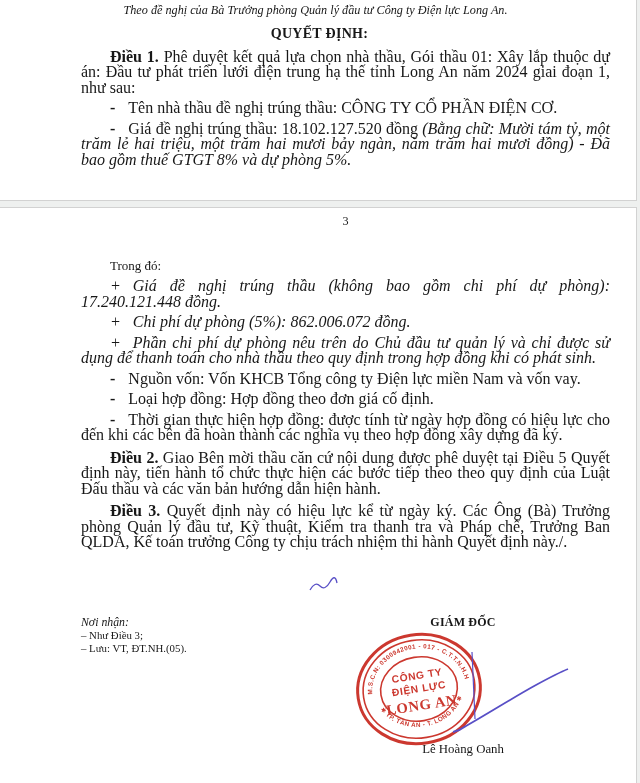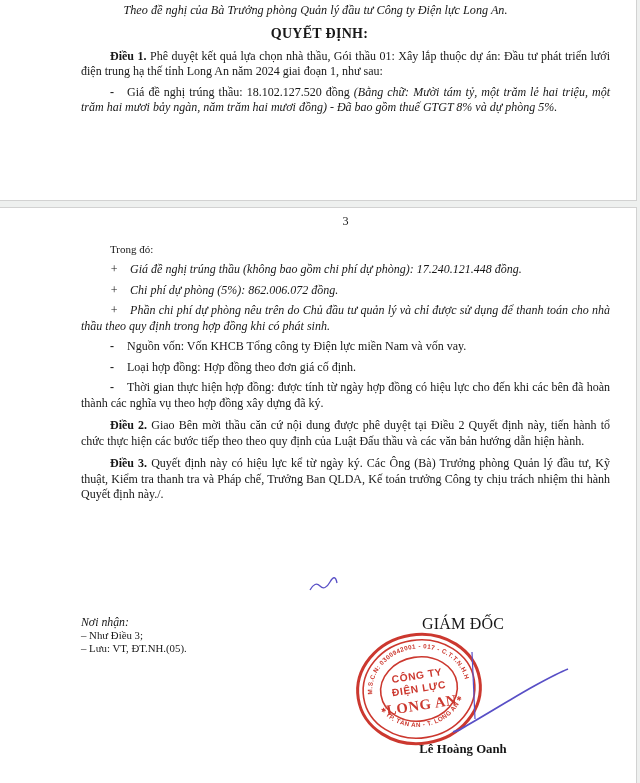--- a/index.html
+++ b/index.html
@@ -20,76 +20,77 @@
   .intro-line{
     margin-top:4px;margin-right:60px;text-align:center;
     font-style:italic;font-size:12.2px;line-height:15.5px;
   }
   .decision-heading{
     margin:7px 52px 0 0;text-align:center;
     font-weight:bold;font-size:14px;letter-spacing:.3px;
   }
   .para{
     text-align:justify;text-indent:29px;
-    font-size:12px;line-height:15.5px;margin-top:5px;
+    font-size:16px;line-height:15.5px;margin-top:5px;
   }
   .para.article{margin-top:7px;}
   .b{font-weight:bold;}
   .i{font-style:italic;font-family:Liberation Serif, serif;}
   .marker-dash{font-weight:bold;margin-right:13px;}
   .marker-plus{font-style:italic;margin-right:12px;}
   .pagenum{margin-top:6px;text-align:center;font-size:12.2px;line-height:15.5px;}
-  .trongdo{margin-top:12px;font-size:11px;line-height:15.5px;text-indent:29px;}
+  .trongdo{margin-top:28px;font-size:13px;line-height:15.5px;text-indent:29px;}
   
   .recipients{position:absolute;left:82px;top:407px;}
   .recipients-label{font-weight:normal;font-style:italic;font-size:11.8px;line-height:14px;}
   .recipient-line{font-size:10.8px;line-height:12.5px;}
   .signer-title{
     position:absolute;left:388px;top:407px;width:152px;text-align:center;
-    font-weight:normal;font-size:16px;letter-spacing:.2px;
+    font-weight:bold;font-size:12px;letter-spacing:.2px;
   }
   .signer-name{
     position:absolute;left:380px;top:534px;width:168px;text-align:center;
-    font-weight:bold;font-size:12.8px;
+    font-weight:normal;font-size:12.8px;
   }
   .stamp-svg{
     position:absolute;left:356px;top:424px;width:128px;height:114px;
     transform:rotate(-9deg);opacity:.92;
   }
   .ink-svg{position:absolute;left:0;top:0;width:637px;height:578px;pointer-events:none;}
   .stamp-arc-text{font-family:"Liberation Sans","DejaVu Sans",sans-serif;font-size:6.3px;font-weight:bold;letter-spacing:.4px;}
   .stamp-center-sm{font-family:"Liberation Sans","DejaVu Sans",sans-serif;font-size:10.3px;font-weight:bold;letter-spacing:.6px;}
   .stamp-center-lg{font-family:"Liberation Serif","DejaVu Serif",serif;font-size:14.6px;font-weight:bold;letter-spacing:.6px;}
 </style>
 </head>
 <body>
 
 <div class="page" id="page-1">
   <div class="content">
     <p class="intro-line">Theo đề nghị của Bà Trưởng phòng Quản lý đầu tư Công ty Điện lực Long An.</p>
     <p class="decision-heading">QUYẾT ĐỊNH:</p>
     <p class="para article"><span class="b">Điều 1.</span><span> Phê duyệt kết quả lựa chọn nhà thầu, Gói thầu 01: Xây lắp thuộc dự án: Đầu tư phát triển lưới điện trung hạ thế tỉnh Long An năm 2024 giai đoạn 1, như sau:</span></p>
+    <p class="para"><span class="marker-dash">-</span><span>Tên nhà thầu đề nghị trúng thầu: CÔNG TY CỔ PHẦN ĐIỆN CƠ.</span></p>
     <p class="para"><span class="marker-dash">-</span><span>Giá đề nghị trúng thầu: 18.102.127.520 đồng </span><span class="i">(Bằng chữ: Mười tám tỷ, một trăm lẻ hai triệu, một trăm hai mươi bảy ngàn, năm trăm hai mươi đồng) - Đã bao gồm thuế GTGT 8% và dự phòng 5%.</span></p>
   </div>
 </div>
 
 <div class="page" id="page-2">
   <div class="content">
     <p class="pagenum">3</p>
     <p class="trongdo">Trong đó:</p>
 
     <p class="para i"><span class="marker-plus">+</span><span>Giá đề nghị trúng thầu (không bao gồm chi phí dự phòng): 17.240.121.448 đồng.</span></p>
     <p class="para i"><span class="marker-plus">+</span><span>Chi phí dự phòng (5%): 862.006.072 đồng.</span></p>
     <p class="para i"><span class="marker-plus">+</span><span>Phần chi phí dự phòng nêu trên do Chủ đầu tư quản lý và chỉ được sử dụng để thanh toán cho nhà thầu theo quy định trong hợp đồng khi có phát sinh.</span></p>
 
     <p class="para"><span class="marker-dash">-</span><span>Nguồn vốn: Vốn KHCB Tổng công ty Điện lực miền Nam và vốn vay.</span></p>
     <p class="para"><span class="marker-dash">-</span><span>Loại hợp đồng: Hợp đồng theo đơn giá cố định.</span></p>
     <p class="para"><span class="marker-dash">-</span><span>Thời gian thực hiện hợp đồng: được tính từ ngày hợp đồng có hiệu lực cho đến khi các bên đã hoàn thành các nghĩa vụ theo hợp đồng xây dựng đã ký.</span></p>
 
-    <p class="para article"><span class="b">Điều 2.</span><span> Giao Bên mời thầu căn cứ nội dung được phê duyệt tại Điều 2 Quyết định này, tiến hành tổ chức thực hiện các bước tiếp theo theo quy định của Luật Đấu thầu và các văn bản hướng dẫn hiện hành.</span></p>
+    <p class="para article"><span class="b">Điều 2.</span><span> Giao Bên mời thầu căn cứ nội dung được phê duyệt tại Điều 5 Quyết định này, tiến hành tổ chức thực hiện các bước tiếp theo theo quy định của Luật Đấu thầu và các văn bản hướng dẫn hiện hành.</span></p>
     <p class="para article"><span class="b">Điều 3.</span><span> Quyết định này có hiệu lực kể từ ngày ký. Các Ông (Bà) Trưởng phòng Quản lý đầu tư, Kỹ thuật, Kiểm tra thanh tra và Pháp chế, Trưởng Ban QLDA, Kế toán trưởng Công ty chịu trách nhiệm thi hành Quyết định này./.</span></p>
   </div>
 
   <div class="recipients">
     <div class="recipients-label">Nơi nhận:</div>
     <div class="recipient-line">– Như Điều 3;</div>
     <div class="recipient-line">– Lưu: VT, ĐT.NH.(05).</div>
   </div>
 
   <div class="signer-title">GIÁM ĐỐC</div>

